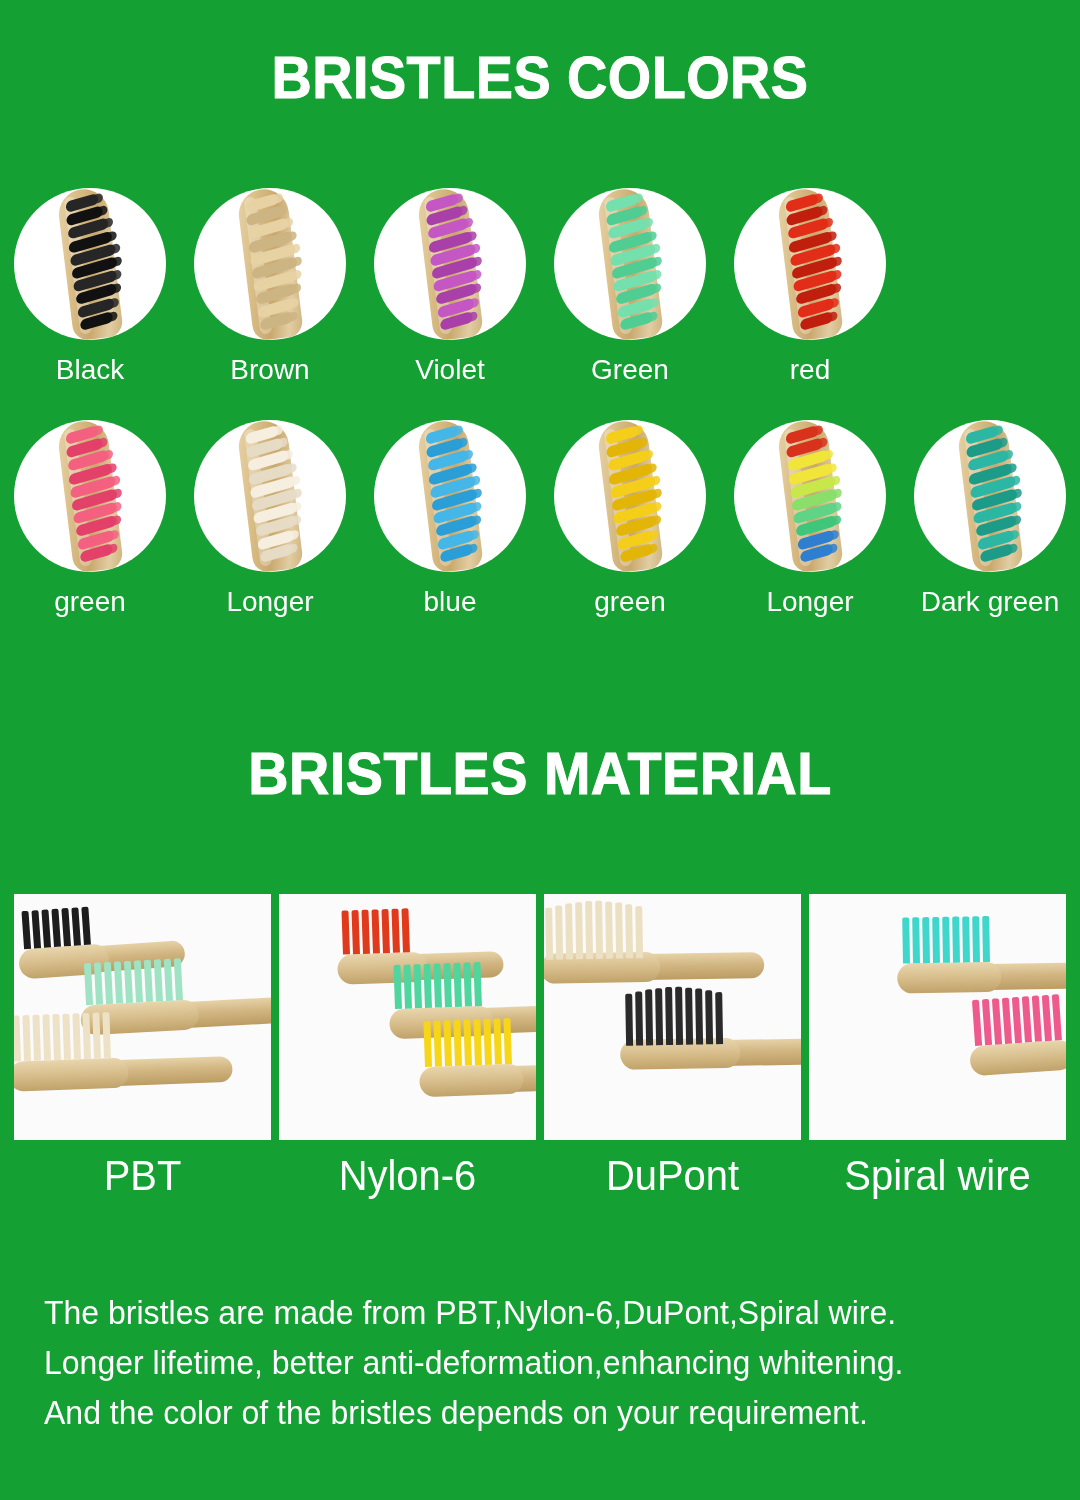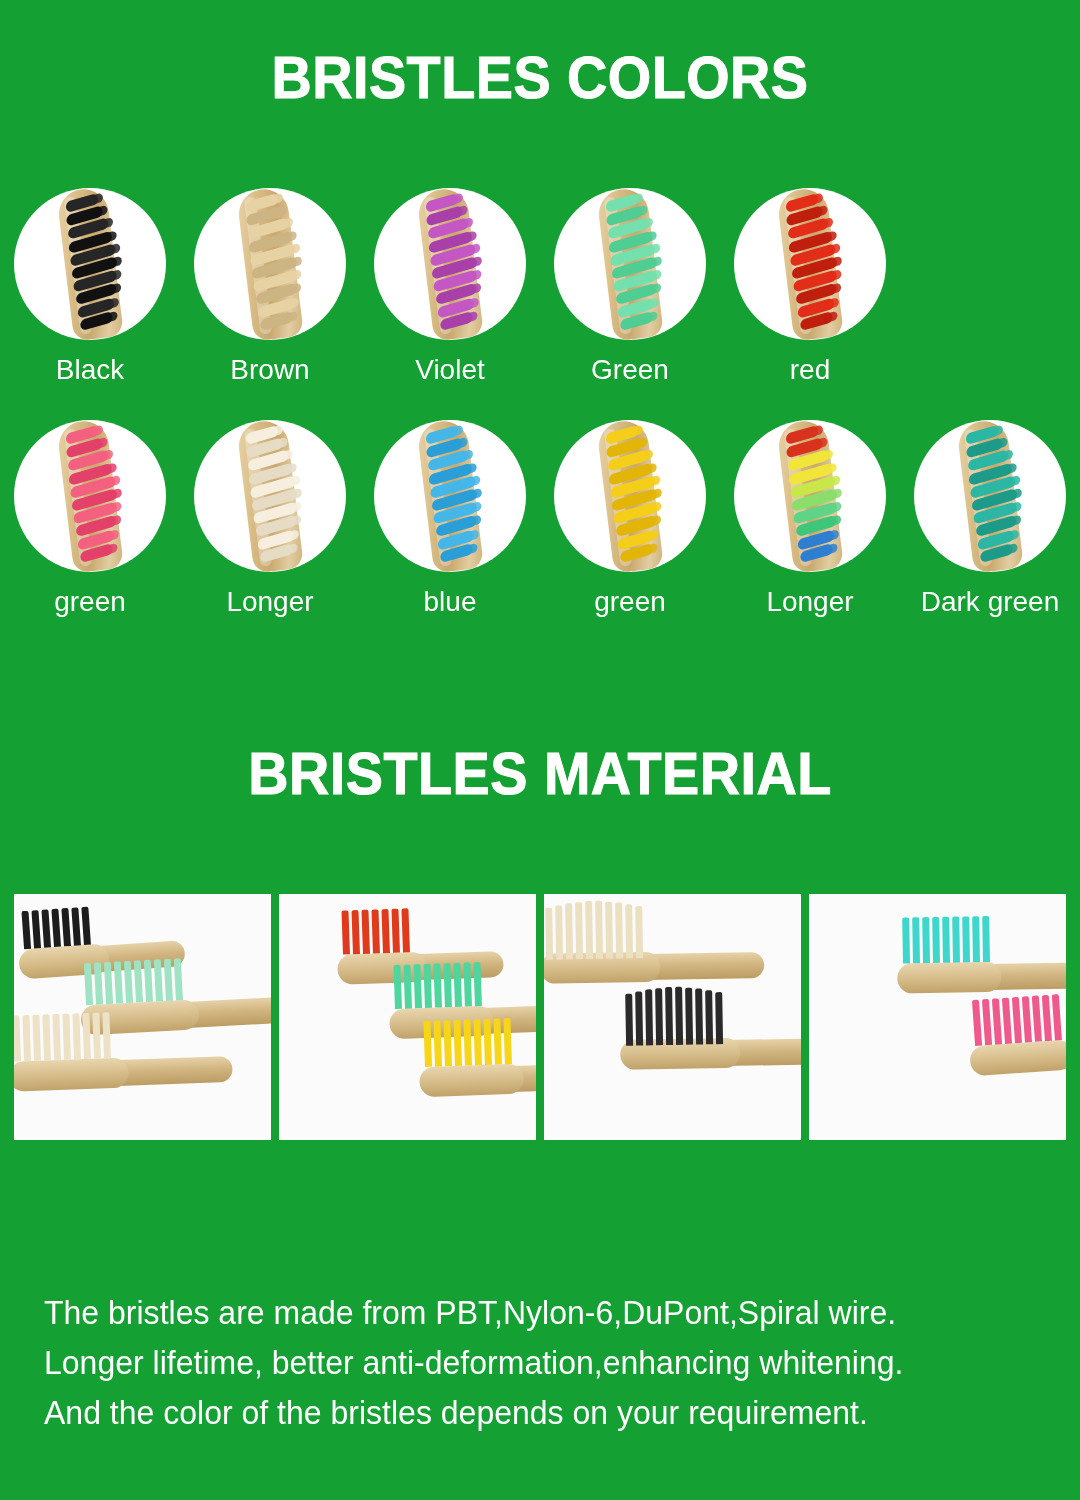--- a/index.html
+++ b/index.html
@@ -511,20 +511,26 @@
             <i style="background: rgb(239, 90, 140); height: 46px;"></i>
             <i style="background: rgb(239, 90, 140); height: 46px;"></i>
             <i style="background: rgb(239, 90, 140); height: 46px;"></i>
             <i style="background: rgb(239, 90, 140); height: 46px;"></i>
             <i style="background: rgb(239, 90, 140); height: 46px;"></i>
             <i style="background: rgb(239, 90, 140); height: 46px;"></i>
           </div>
         </div>
       </div>
     </div>
+  <div class="mat-labels" id="material-labels">
+      <div class="mat-label">PBT</div>
+      <div class="mat-label">Nylon-6</div>
+      <div class="mat-label">DuPont</div>
+      <div class="mat-label">Spiral wire</div>
+    </div>
 
   <div id="description">
     <div>The bristles are made from PBT,Nylon-6,DuPont,Spiral wire.</div>
     <div>Longer lifetime, better anti-deformation,enhancing whitening.</div>
     <div>And the color of the bristles depends on your requirement.</div>
   </div>
 
 </div>
 
 </body></html>

